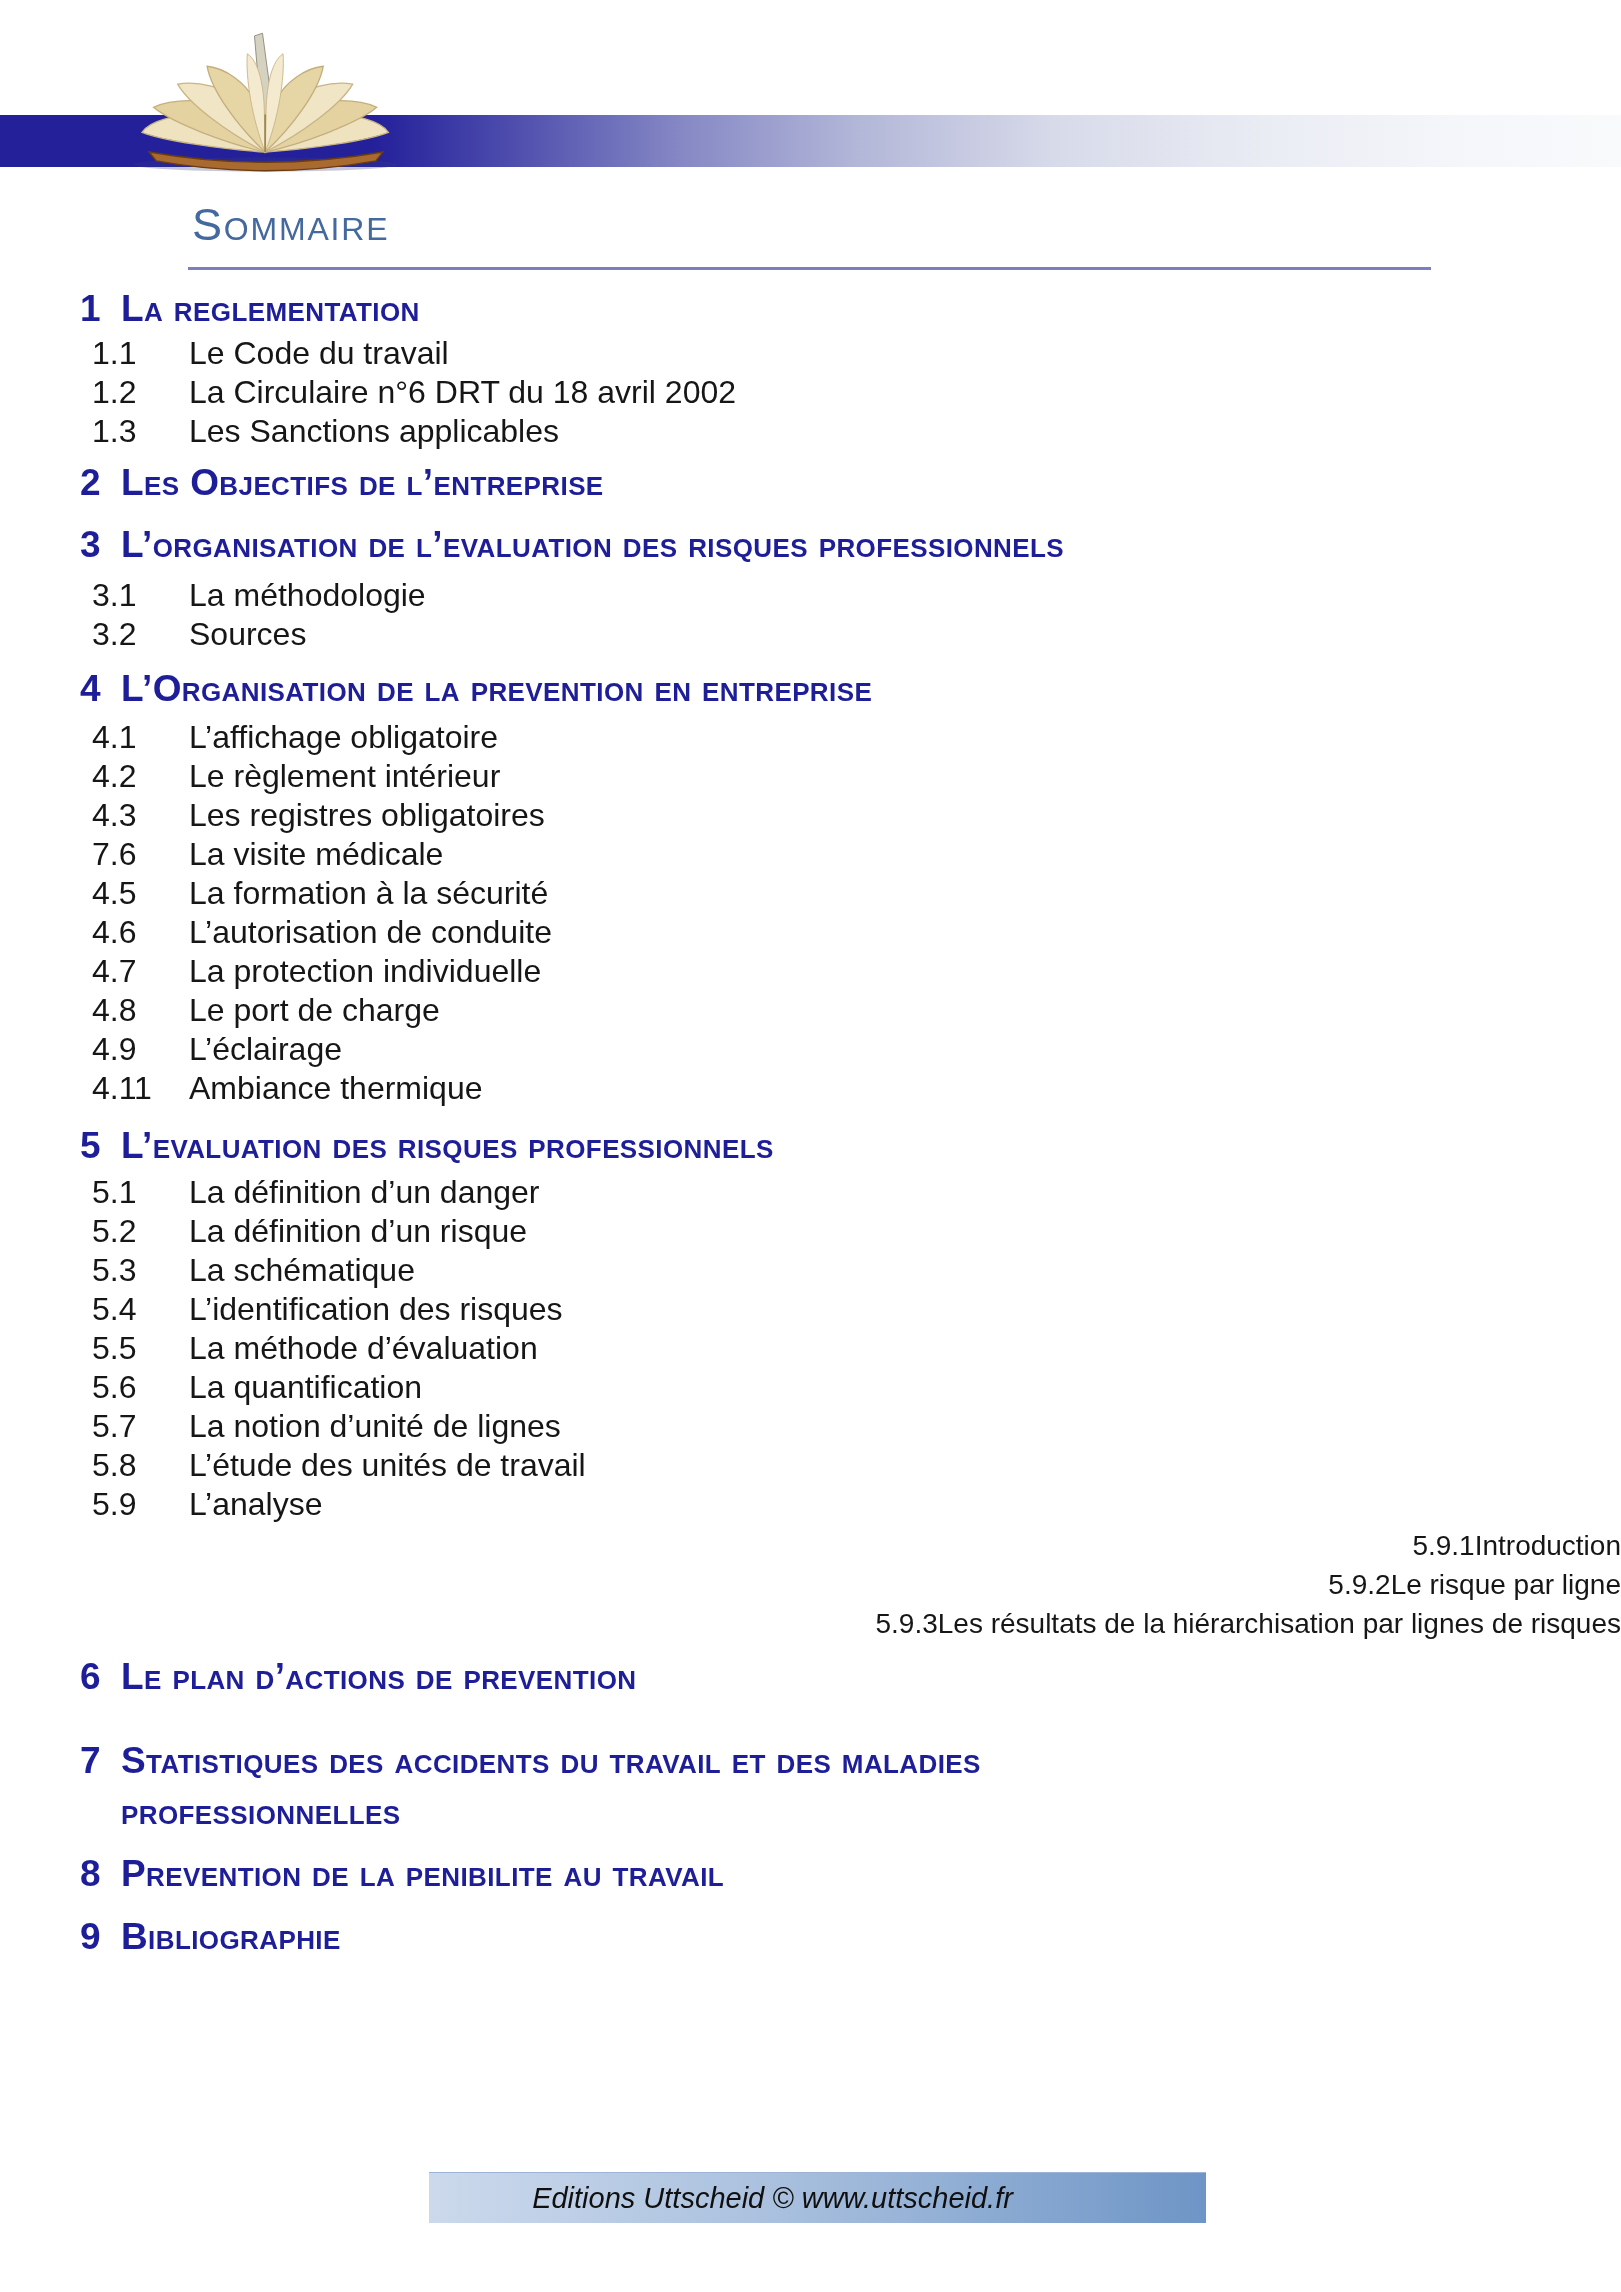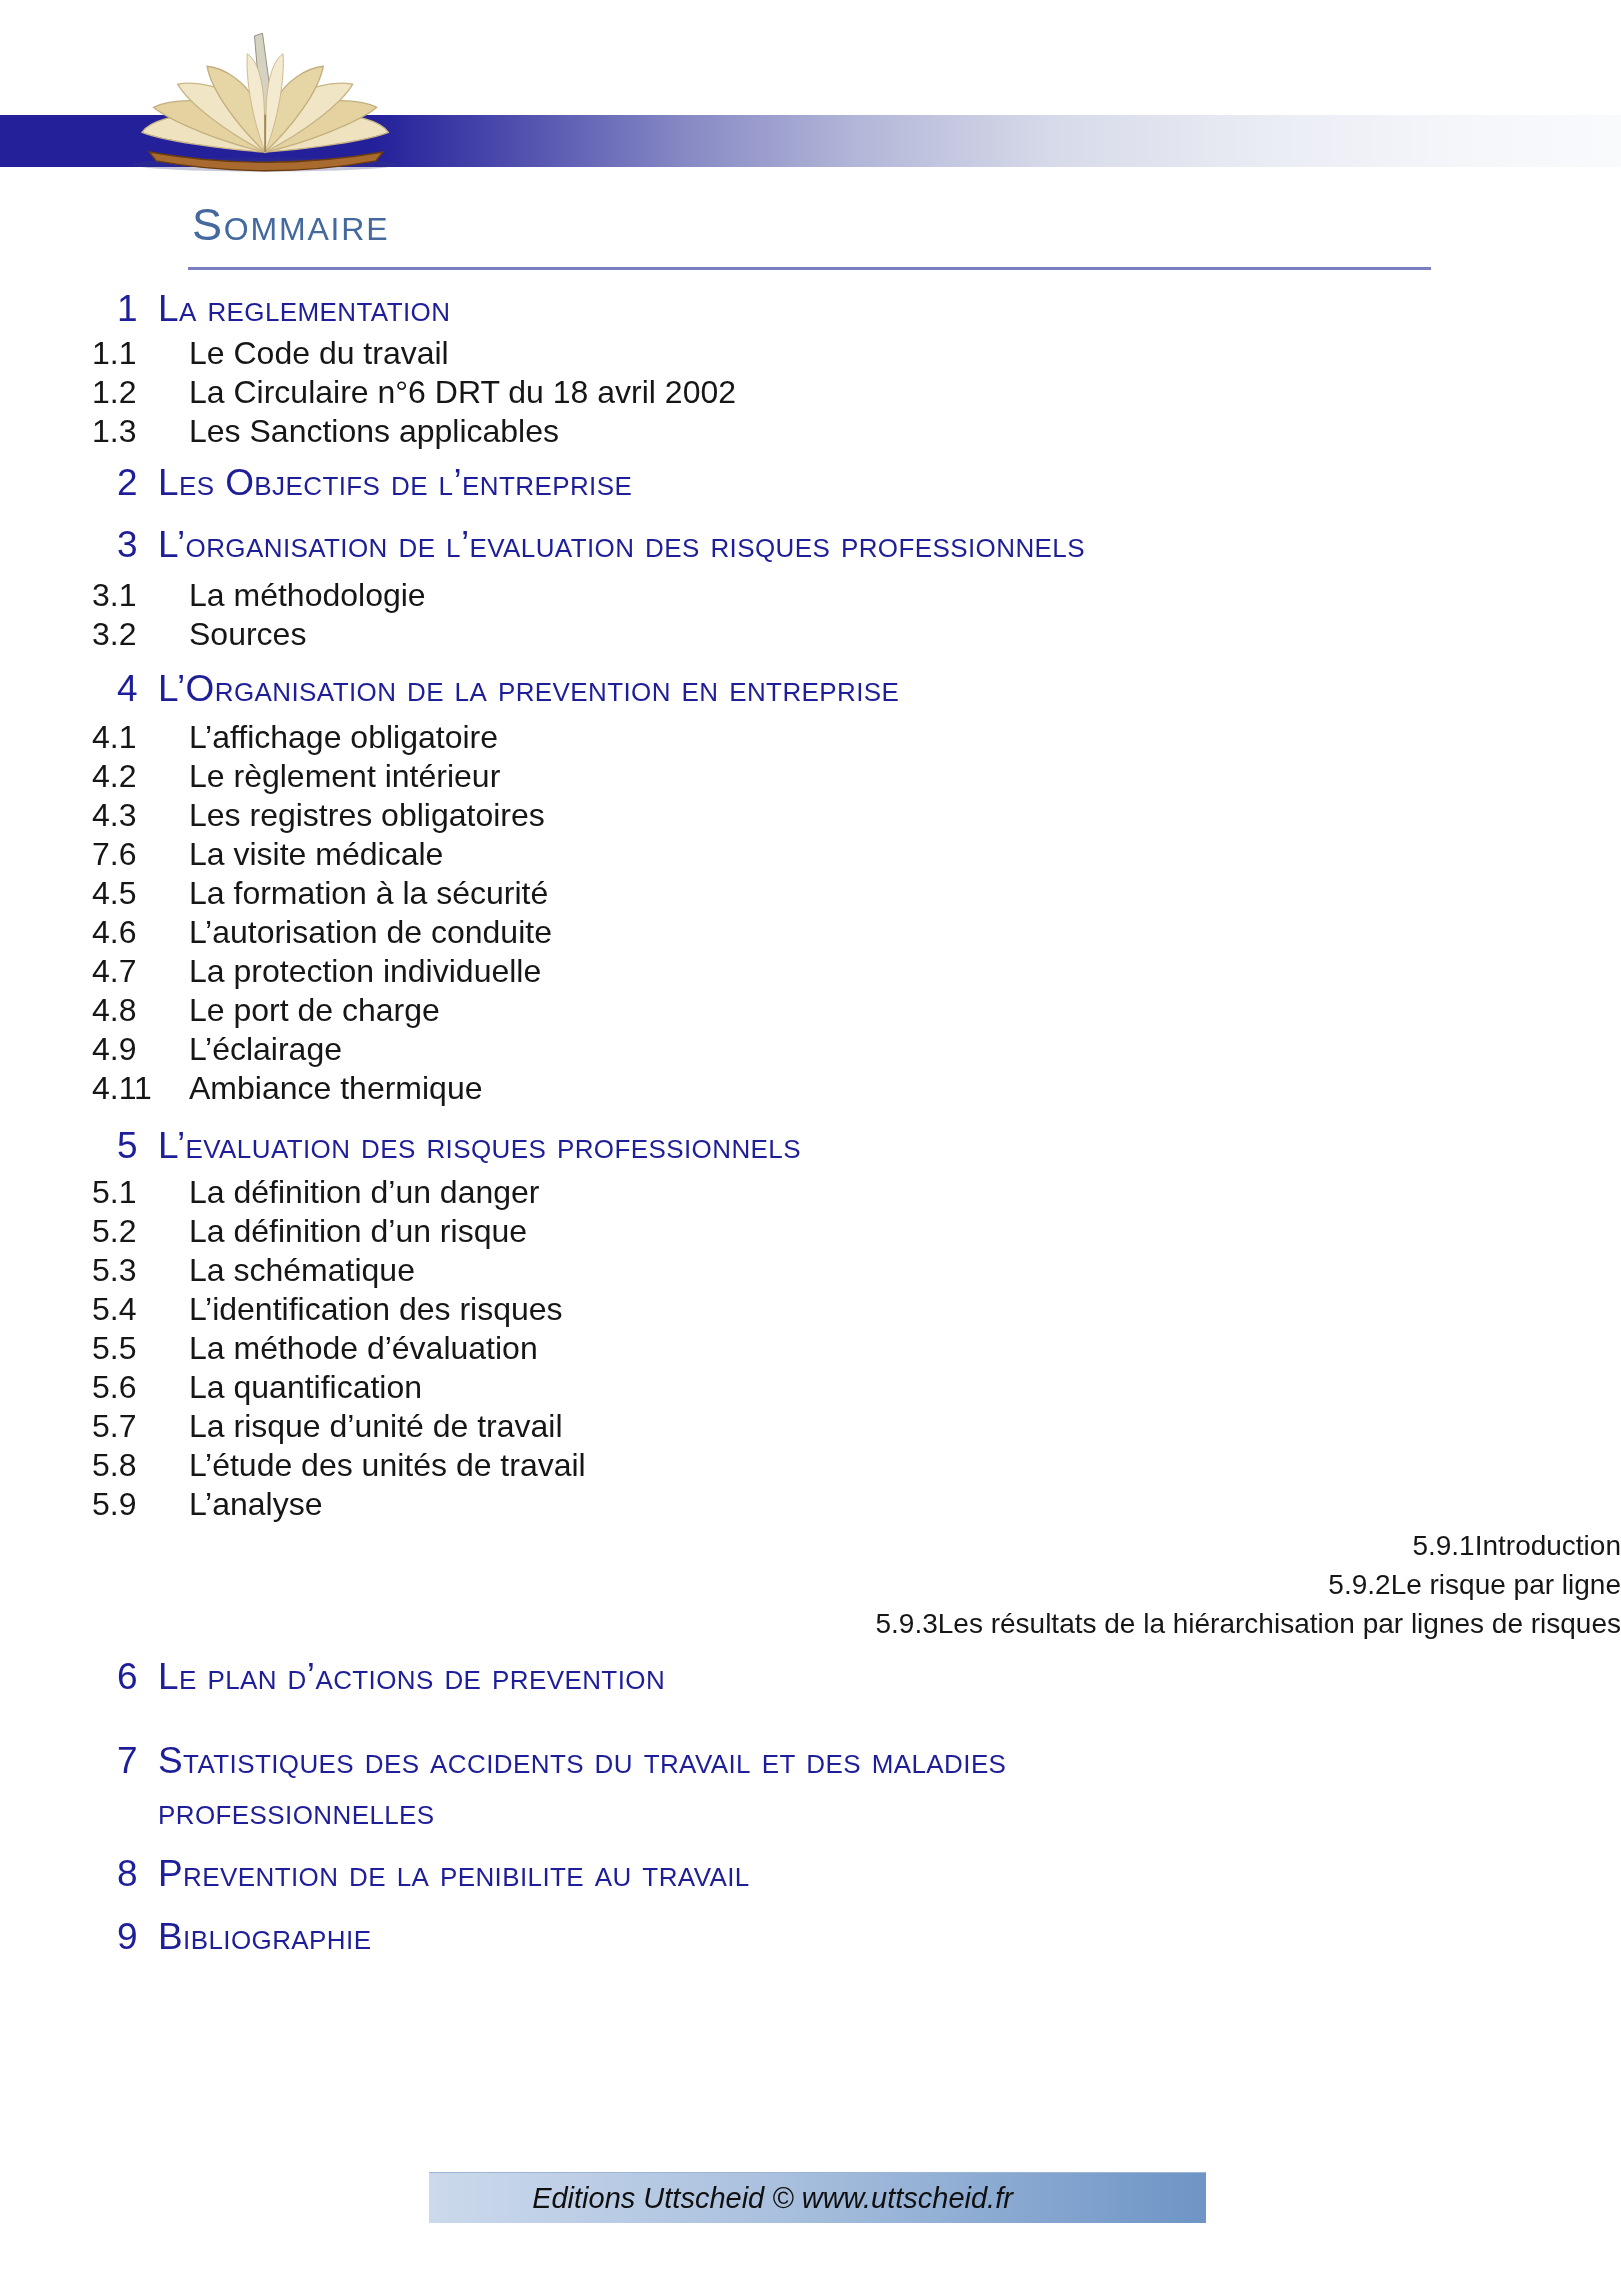--- a/index.html
+++ b/index.html
@@ -22,21 +22,21 @@
   }
   .title-rule{
     position:absolute;left:188px;top:267px;width:1243px;height:2.7px;
     background:#7b7fc0;
   }
   
   .toc{position:absolute;left:0;top:270px;width:1621px;}
   .row{white-space:nowrap;}
   .row .num,.row .lbl{vertical-align:top;}
   .l1{
-    padding-left:117px;font-weight:normal;font-variant:small-caps;
+    padding-left:80px;font-weight:bold;font-variant:small-caps;
     color:#1e1e99;font-size:37px;line-height:41px;letter-spacing:0.4px;
   }
   .l1 .num{display:inline-block;width:41px;}
   .l2{padding-left:92px;color:#161616;font-size:32px;line-height:39px;}
   .l2 .num{display:inline-block;width:97px;}
   .l3{padding-left:262px;color:#161616;font-size:28px;line-height:39px;text-align:right;}
   .l3 .num{display:inline-block;width:128px;}
   .twoline{white-space:normal;line-height:51px;}
   .twoline .lbl{display:inline-block;width:949px;white-space:normal;}
   .mt2{margin-top:1.8px}.mt6{margin-top:5.4px}.mt8{margin-top:7.2px}
@@ -101,21 +101,21 @@
   <div class="row l2"><span class="num">4.8</span><span class="lbl">Le port de charge</span></div>
   <div class="row l2"><span class="num">4.9</span><span class="lbl">L’éclairage</span></div>
   <div class="row l2"><span class="num">4.11</span><span class="lbl">Ambiance thermique</span></div>
   <div class="row l1 mt19"><span class="num">5</span><span class="lbl">L’evaluation des risques professionnels</span></div>
   <div class="row l2 mt8"><span class="num">5.1</span><span class="lbl">La définition d’un danger</span></div>
   <div class="row l2"><span class="num">5.2</span><span class="lbl">La définition d’un risque</span></div>
   <div class="row l2"><span class="num">5.3</span><span class="lbl">La schématique</span></div>
   <div class="row l2"><span class="num">5.4</span><span class="lbl">L’identification des risques</span></div>
   <div class="row l2"><span class="num">5.5</span><span class="lbl">La méthode d’évaluation</span></div>
   <div class="row l2"><span class="num">5.6</span><span class="lbl">La quantification</span></div>
-  <div class="row l2"><span class="num">5.7</span><span class="lbl">La risque d’unité de travail</span></div>
+  <div class="row l2"><span class="num">5.7</span><span class="lbl">La notion d’unité de lignes</span></div>
   <div class="row l2"><span class="num">5.8</span><span class="lbl">L’étude des unités de travail</span></div>
   <div class="row l2"><span class="num">5.9</span><span class="lbl">L’analyse</span></div>
   <div class="row l3 mt2"><span class="num">5.9.1</span><span class="lbl">Introduction</span></div>
   <div class="row l3"><span class="num">5.9.2</span><span class="lbl">Le risque par ligne</span></div>
   <div class="row l3"><span class="num">5.9.3</span><span class="lbl">Les résultats de la hiérarchisation par lignes de risques</span></div>
   <div class="row l1 mt15"><span class="num">6</span><span class="lbl">Le plan d’actions de prevention</span></div>
   <div class="row l1 twoline mt42"><span class="num">7</span><span class="lbl">Statistiques des accidents du travail et des maladies professionnelles</span></div>
   <div class="row l1 mt18"><span class="num">8</span><span class="lbl">Prevention de la penibilite au travail</span></div>
   <div class="row l1 mt24"><span class="num">9</span><span class="lbl">Bibliographie</span></div>
 </div>

